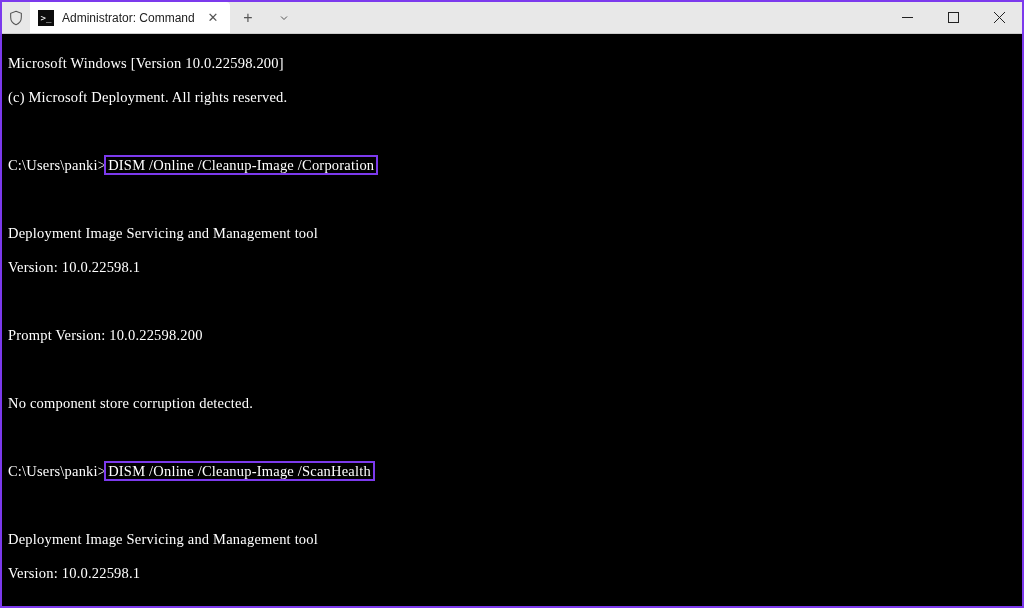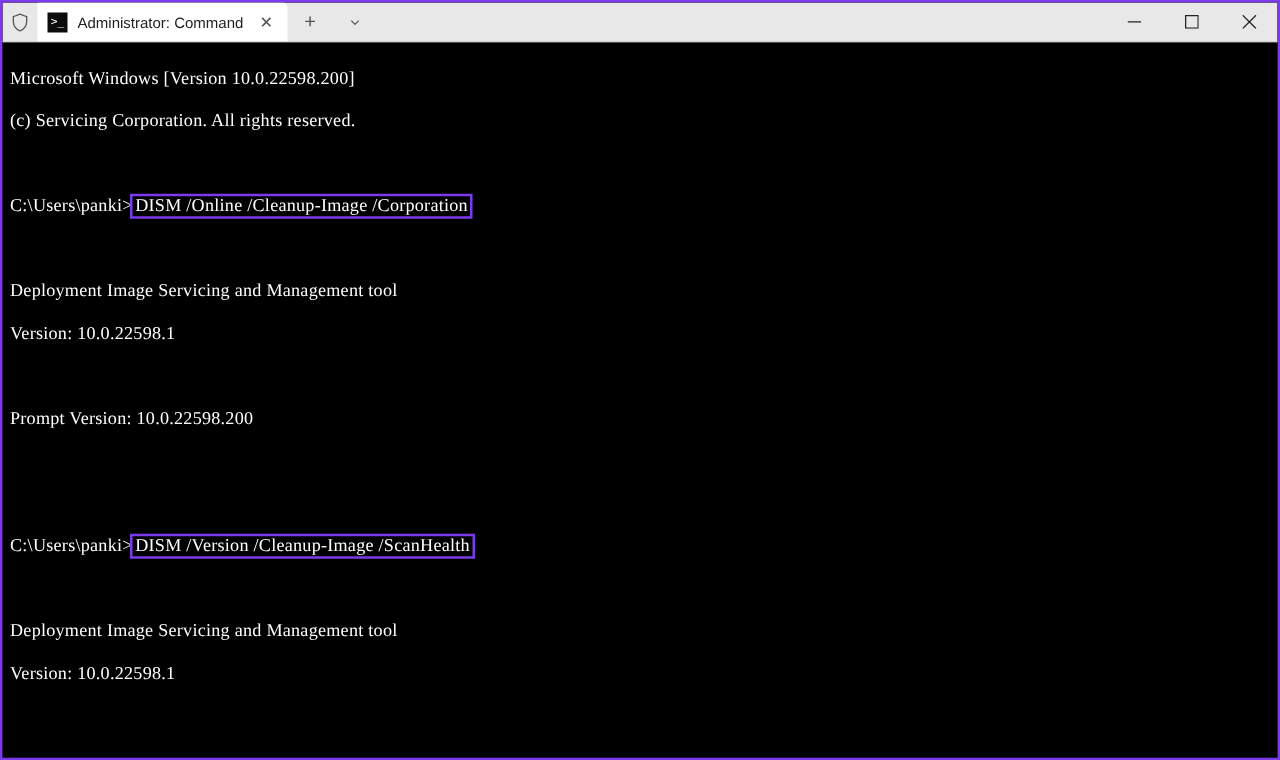--- a/index.html
+++ b/index.html
@@ -150,31 +150,32 @@
       <svg width="11" height="11" viewBox="0 0 11 11">
           <line x1="0" y1="0" x2="11" y2="11" stroke="#222" stroke-width="1"></line>
           <line x1="11" y1="0" x2="0" y2="11" stroke="#222" stroke-width="1"></line>
         </svg>
     </div>
   </div>
 </div>
 
 <div class="terminal">
 <span class="ln">Microsoft Windows [Version 10.0.22598.200]</span>
-<span class="ln">(c) Servicing Corporation. All rights reserved.</span>
+<span class="ln">(c) Microsoft Deployment. All rights reserved.</span>
 <span class="ln"> </span>
 <span class="ln"><span>C:\Users\panki&gt;</span><span class="hl">DISM /Online /Cleanup-Image /Corporation</span></span>
 <span class="ln"> </span>
 <span class="ln">Deployment Image Servicing and Management tool</span>
 <span class="ln">Version: 10.0.22598.1</span>
 <span class="ln"> </span>
 <span class="ln">Prompt Version: 10.0.22598.200</span>
 <span class="ln"> </span>
+<span class="ln">No component store corruption detected.</span>
 <span class="ln"> </span>
-<span class="ln"><span>C:\Users\panki&gt;</span><span class="hl">DISM /Version /Cleanup-Image /ScanHealth</span></span>
+<span class="ln"><span>C:\Users\panki&gt;</span><span class="hl">DISM /Online /Cleanup-Image /ScanHealth</span></span>
 <span class="ln"> </span>
 <span class="ln">Deployment Image Servicing and Management tool</span>
 <span class="ln">Version: 10.0.22598.1</span>
 
 
 
 
 
 
 

